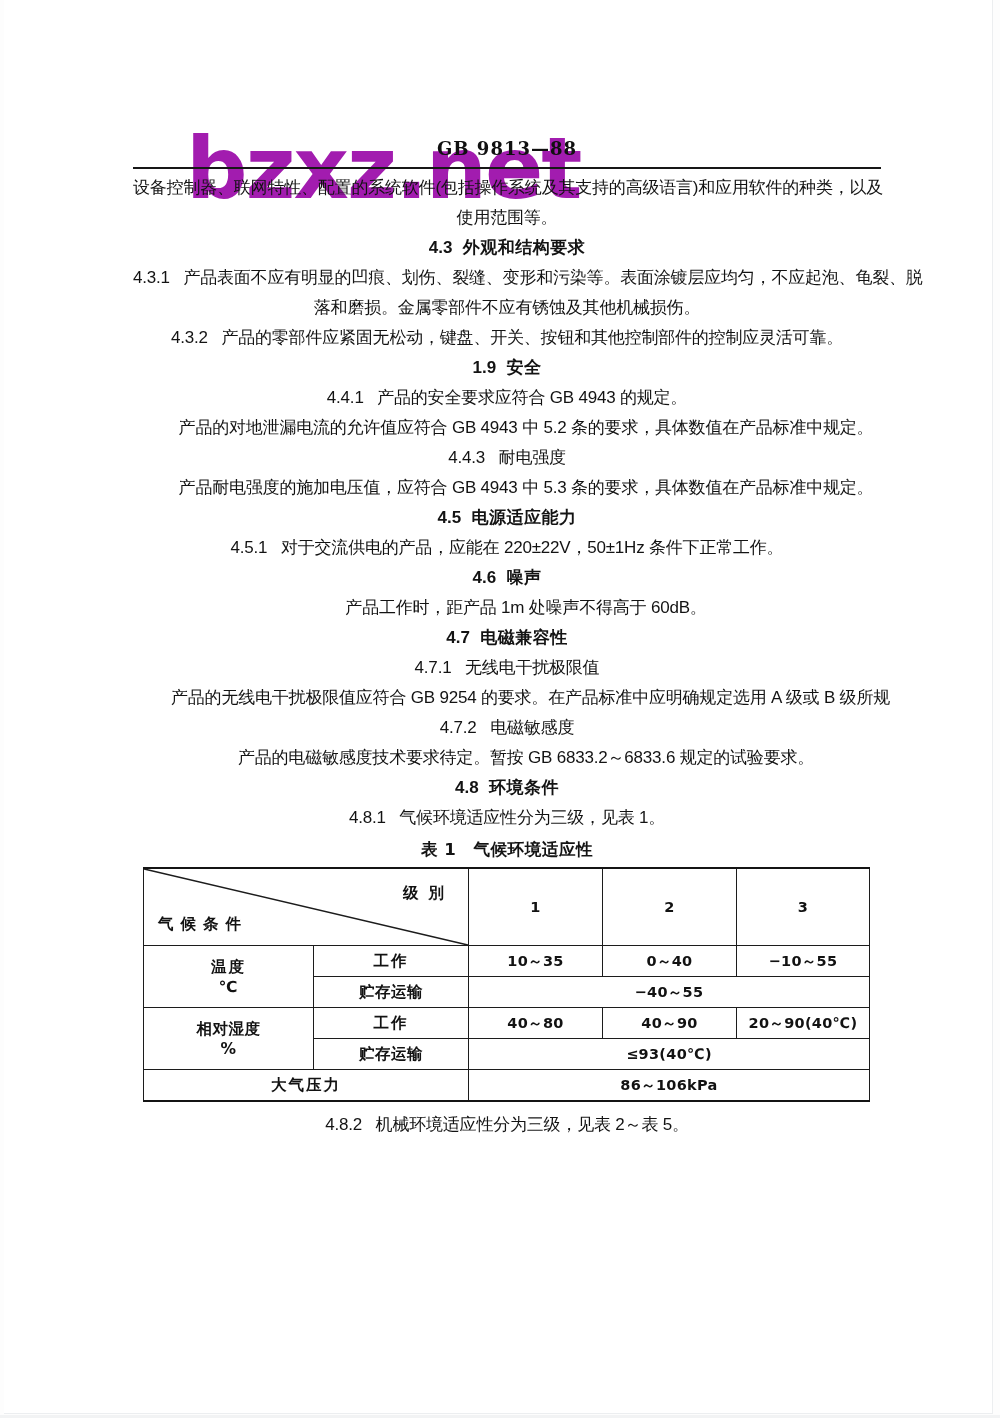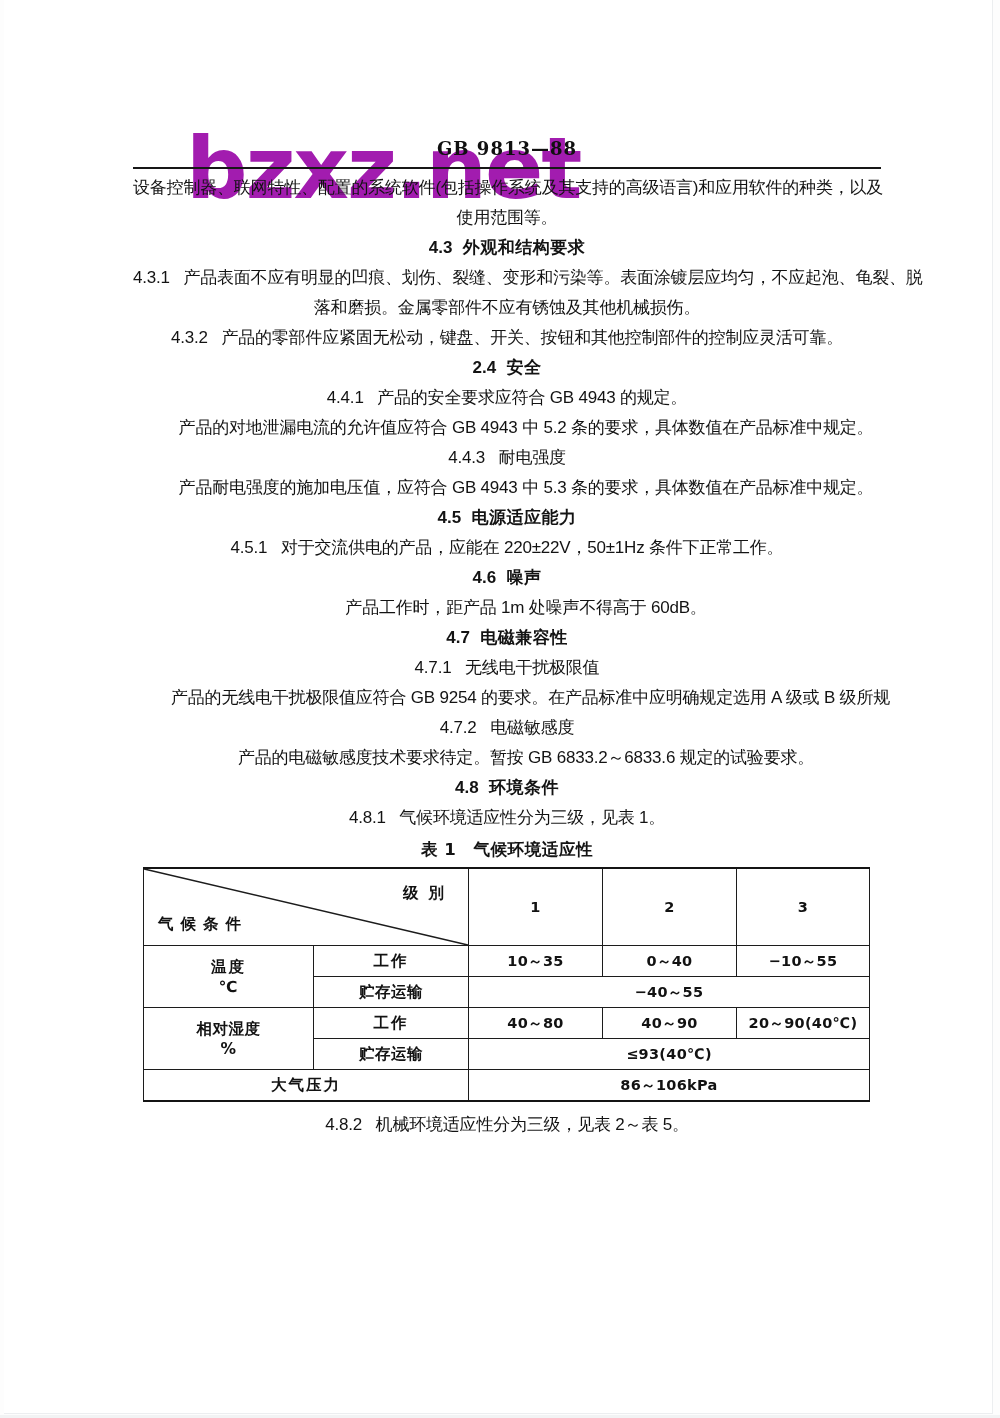--- a/index.html
+++ b/index.html
@@ -202,21 +202,21 @@
       <div class="body-line">落和磨损。金属零部件不应有锈蚀及其他机械损伤。</div>
     </div>
 
     <div>
       <div class="body-line">
         <span class="numlead">4.3.2</span>&nbsp;&nbsp;&nbsp;<span>产品的零部件应紧固无松动，键盘、开关、按钮和其他控制部件的控制应灵活可靠。</span>
       </div>
     </div>
 
     <div class="sec-head">
-      <span class="num">2.4</span>&nbsp;&nbsp;<span>安全</span>
+      <span class="num">1.9</span>&nbsp;&nbsp;<span>安全</span>
     </div>
 
     <div class="body-line">
       <span class="numlead">4.4.1</span>&nbsp;&nbsp;&nbsp;<span>产品的安全要求应符合 GB 4943 的规定。</span>
     </div>
 
     <div>
       <div class="body-line indent1">产品的对地泄漏电流的允许值应符合 GB 4943 中 5.2 条的要求，具体数值在产品标准中规定。</div>
     </div>
 

